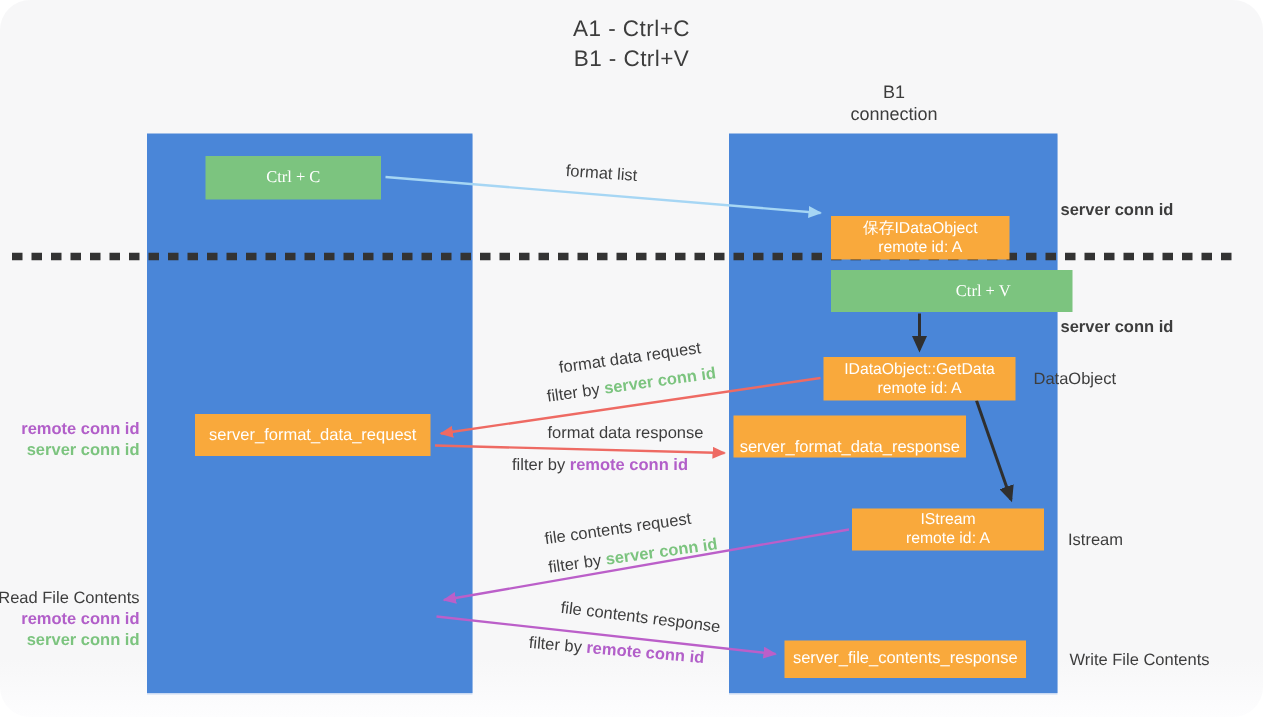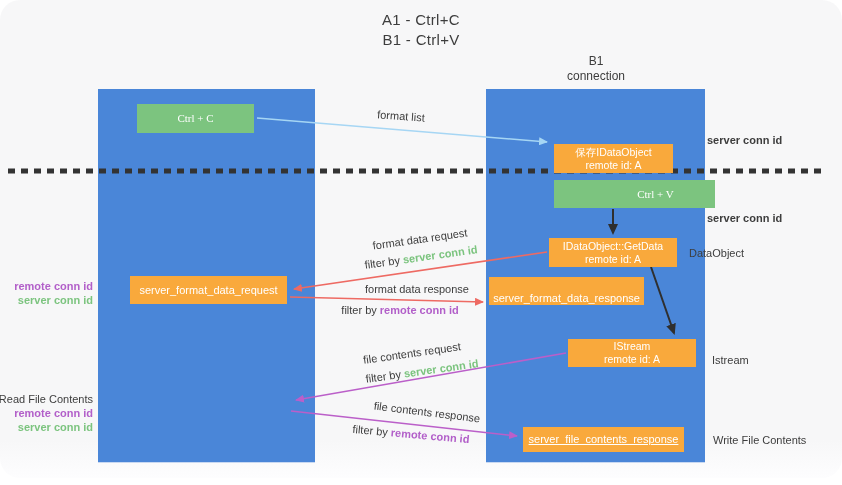--- a/index.html
+++ b/index.html
@@ -121,21 +121,21 @@
   <div class="abs node orange" style="left:489px;top:277px;width:155px;height:28px;justify-content:flex-end;">
     <div>server_format_data_response</div>
   </div>
 
   <div class="abs node orange" style="left:568px;top:339px;width:128px;height:28px;font-size:10.5px;">
     <div>IStream</div>
     <div>remote id: A</div>
   </div>
 
 
-  <div class="abs node orange" style="left:523px;top:427px;width:161px;height:25px;text-decoration:underline;">
+  <div class="abs node orange" style="left:523px;top:427px;width:161px;height:25px;">
     <div>server_file_contents_response</div>
   </div>
 
   <div class="abs edge-label" style="left:401px;top:116px;transform:translate(-50%,-50%) rotate(4deg);">format list</div>
 
   <div class="abs edge-label" style="left:420px;top:239px;transform:translate(-50%,-50%) rotate(-8deg);">format data request</div>
   <div class="abs edge-label" style="left:421px;top:257px;transform:translate(-50%,-50%) rotate(-8deg);"><span>filter by </span><span class="key-green">server conn id</span></div>
 
   <div class="abs edge-label" style="left:417px;top:289px;transform:translate(-50%,-50%);">format data response</div>
   <div class="abs edge-label" style="left:400px;top:310px;transform:translate(-50%,-50%);"><span>filter by </span><span class="key-purple">remote conn id</span></div>

